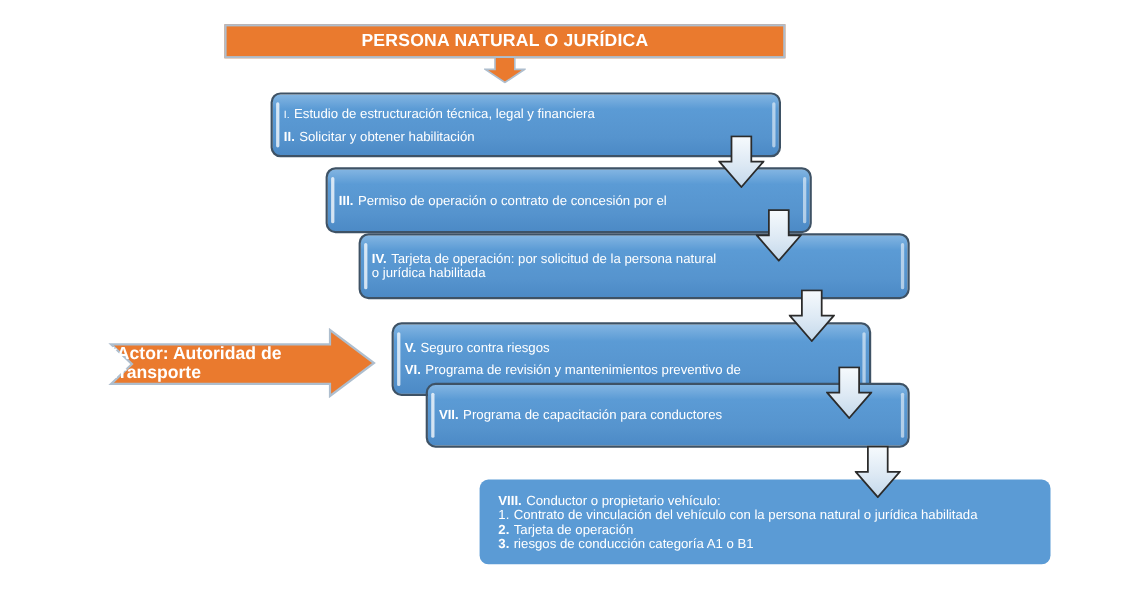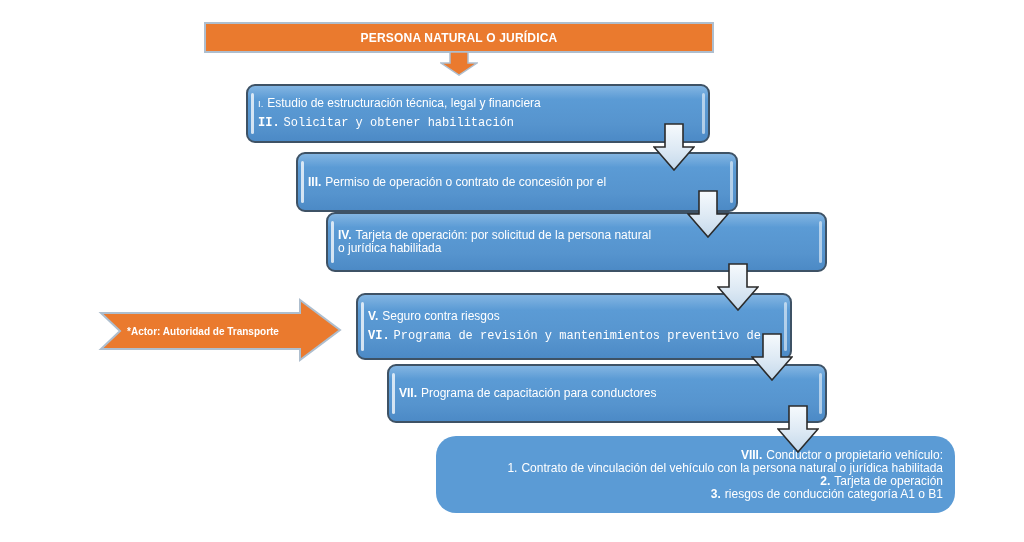--- a/index.html
+++ b/index.html
@@ -15,53 +15,53 @@
   html,body{margin:0;padding:0;background:#fff;}
   .canvas{
     position:relative;width:1024px;height:542px;background:#fff;
     font-family:"Liberation Sans",sans-serif;overflow:hidden;
   }
   
   .titlebox{
     position:absolute;left:204px;top:22px;width:510px;height:31px;
     background:var(--orange);border:2px solid var(--orange-border);
     box-sizing:border-box;display:flex;align-items:center;justify-content:center;
-    color:var(--white);font-weight:bold;font-size:12px;letter-spacing:.2px;
+    color:var(--white);font-weight:bold;font-size:16px;letter-spacing:.2px;
   }
   
   .bluebox{
     position:absolute;box-sizing:border-box;
     border:2px solid var(--box-border);border-radius:9px;
     background:linear-gradient(180deg,var(--blue-light) 0%,var(--blue) 24%,#5694CE 70%,var(--blue-dark) 100%);
     color:var(--white);font-size:12px;line-height:13px;
     display:flex;flex-direction:column;justify-content:center;
   }
   .bluebox::before{
     content:"";position:absolute;left:3px;top:7px;bottom:7px;width:3px;
     background:rgba(255,255,255,.75);border-radius:2px;
   }
   .bluebox::after{
     content:"";position:absolute;right:3px;top:7px;bottom:7px;width:3px;
     background:rgba(255,255,255,.55);border-radius:2px;
   }
   .bluebox.flat{
-    border:none;border-radius:20px;background:var(--blue);align-items:flex-end;
+    border:none;border-radius:8px;background:var(--blue);
   }
   .bluebox.flat::before,.bluebox.flat::after{display:none;}
   .row{padding:0 12px 0 10px;}
   .flat .row{padding-left:17px;}
-  .gap{margin-top:7px;font-family:Liberation Mono, monospace;}
+  .gap{margin-top:7px;}
   .num{font-weight:bold;margin-right:4px;}
   .num.small{font-weight:normal;font-size:9.5px;}
   .num.reg{font-weight:normal;}
   
   .actor-label{
     position:absolute;left:100px;top:313px;width:206px;height:36px;
     display:flex;align-items:center;justify-content:center;
-    color:var(--white);font-weight:bold;font-size:10px;
+    color:var(--white);font-weight:bold;font-size:16px;
   }
   .abs{position:absolute;}
 </style>
 </head>
 <body>
 
 <div class="canvas">
 
   <svg width="0" height="0" style="position:absolute" aria-hidden="true">
     <defs>
@@ -93,21 +93,21 @@
   <div class="bluebox" style="left:326px;top:212px;width:501px;height:60px">
     <div class="row"><span class="num">IV.</span><span>Tarjeta de operación: por solicitud de la persona natural</span></div>
     <div class="row"><span>o jurídica habilitada</span></div>
   </div>
 
   <div class="bluebox" style="left:356px;top:293px;width:436px;height:67px">
     <div class="row"><span class="num">V.</span><span>Seguro contra riesgos</span></div>
     <div class="row gap"><span class="num">VI.</span><span>Programa de revisión y mantenimientos preventivo de</span></div>
   </div>
 
-  <div class="bluebox" style="left:387px;top:364px;width:440px;height:59px">
+  <div class="bluebox" style="left:387px;top:348px;width:440px;height:59px">
     <div class="row"><span class="num">VII.</span><span>Programa de capacitación para conductores</span></div>
   </div>
 
   <div class="bluebox flat" style="left:436px;top:436px;width:519px;height:77px">
     <div class="row"><span class="num">VIII.</span><span>Conductor o propietario vehículo:</span></div>
     <div class="row"><span class="num reg">1.</span><span>Contrato de vinculación del vehículo con la persona natural o jurídica habilitada</span></div>
     <div class="row"><span class="num">2.</span><span>Tarjeta de operación</span></div>
     <div class="row"><span class="num">3.</span><span>riesgos de conducción categoría A1 o B1</span></div>
   </div>
 

